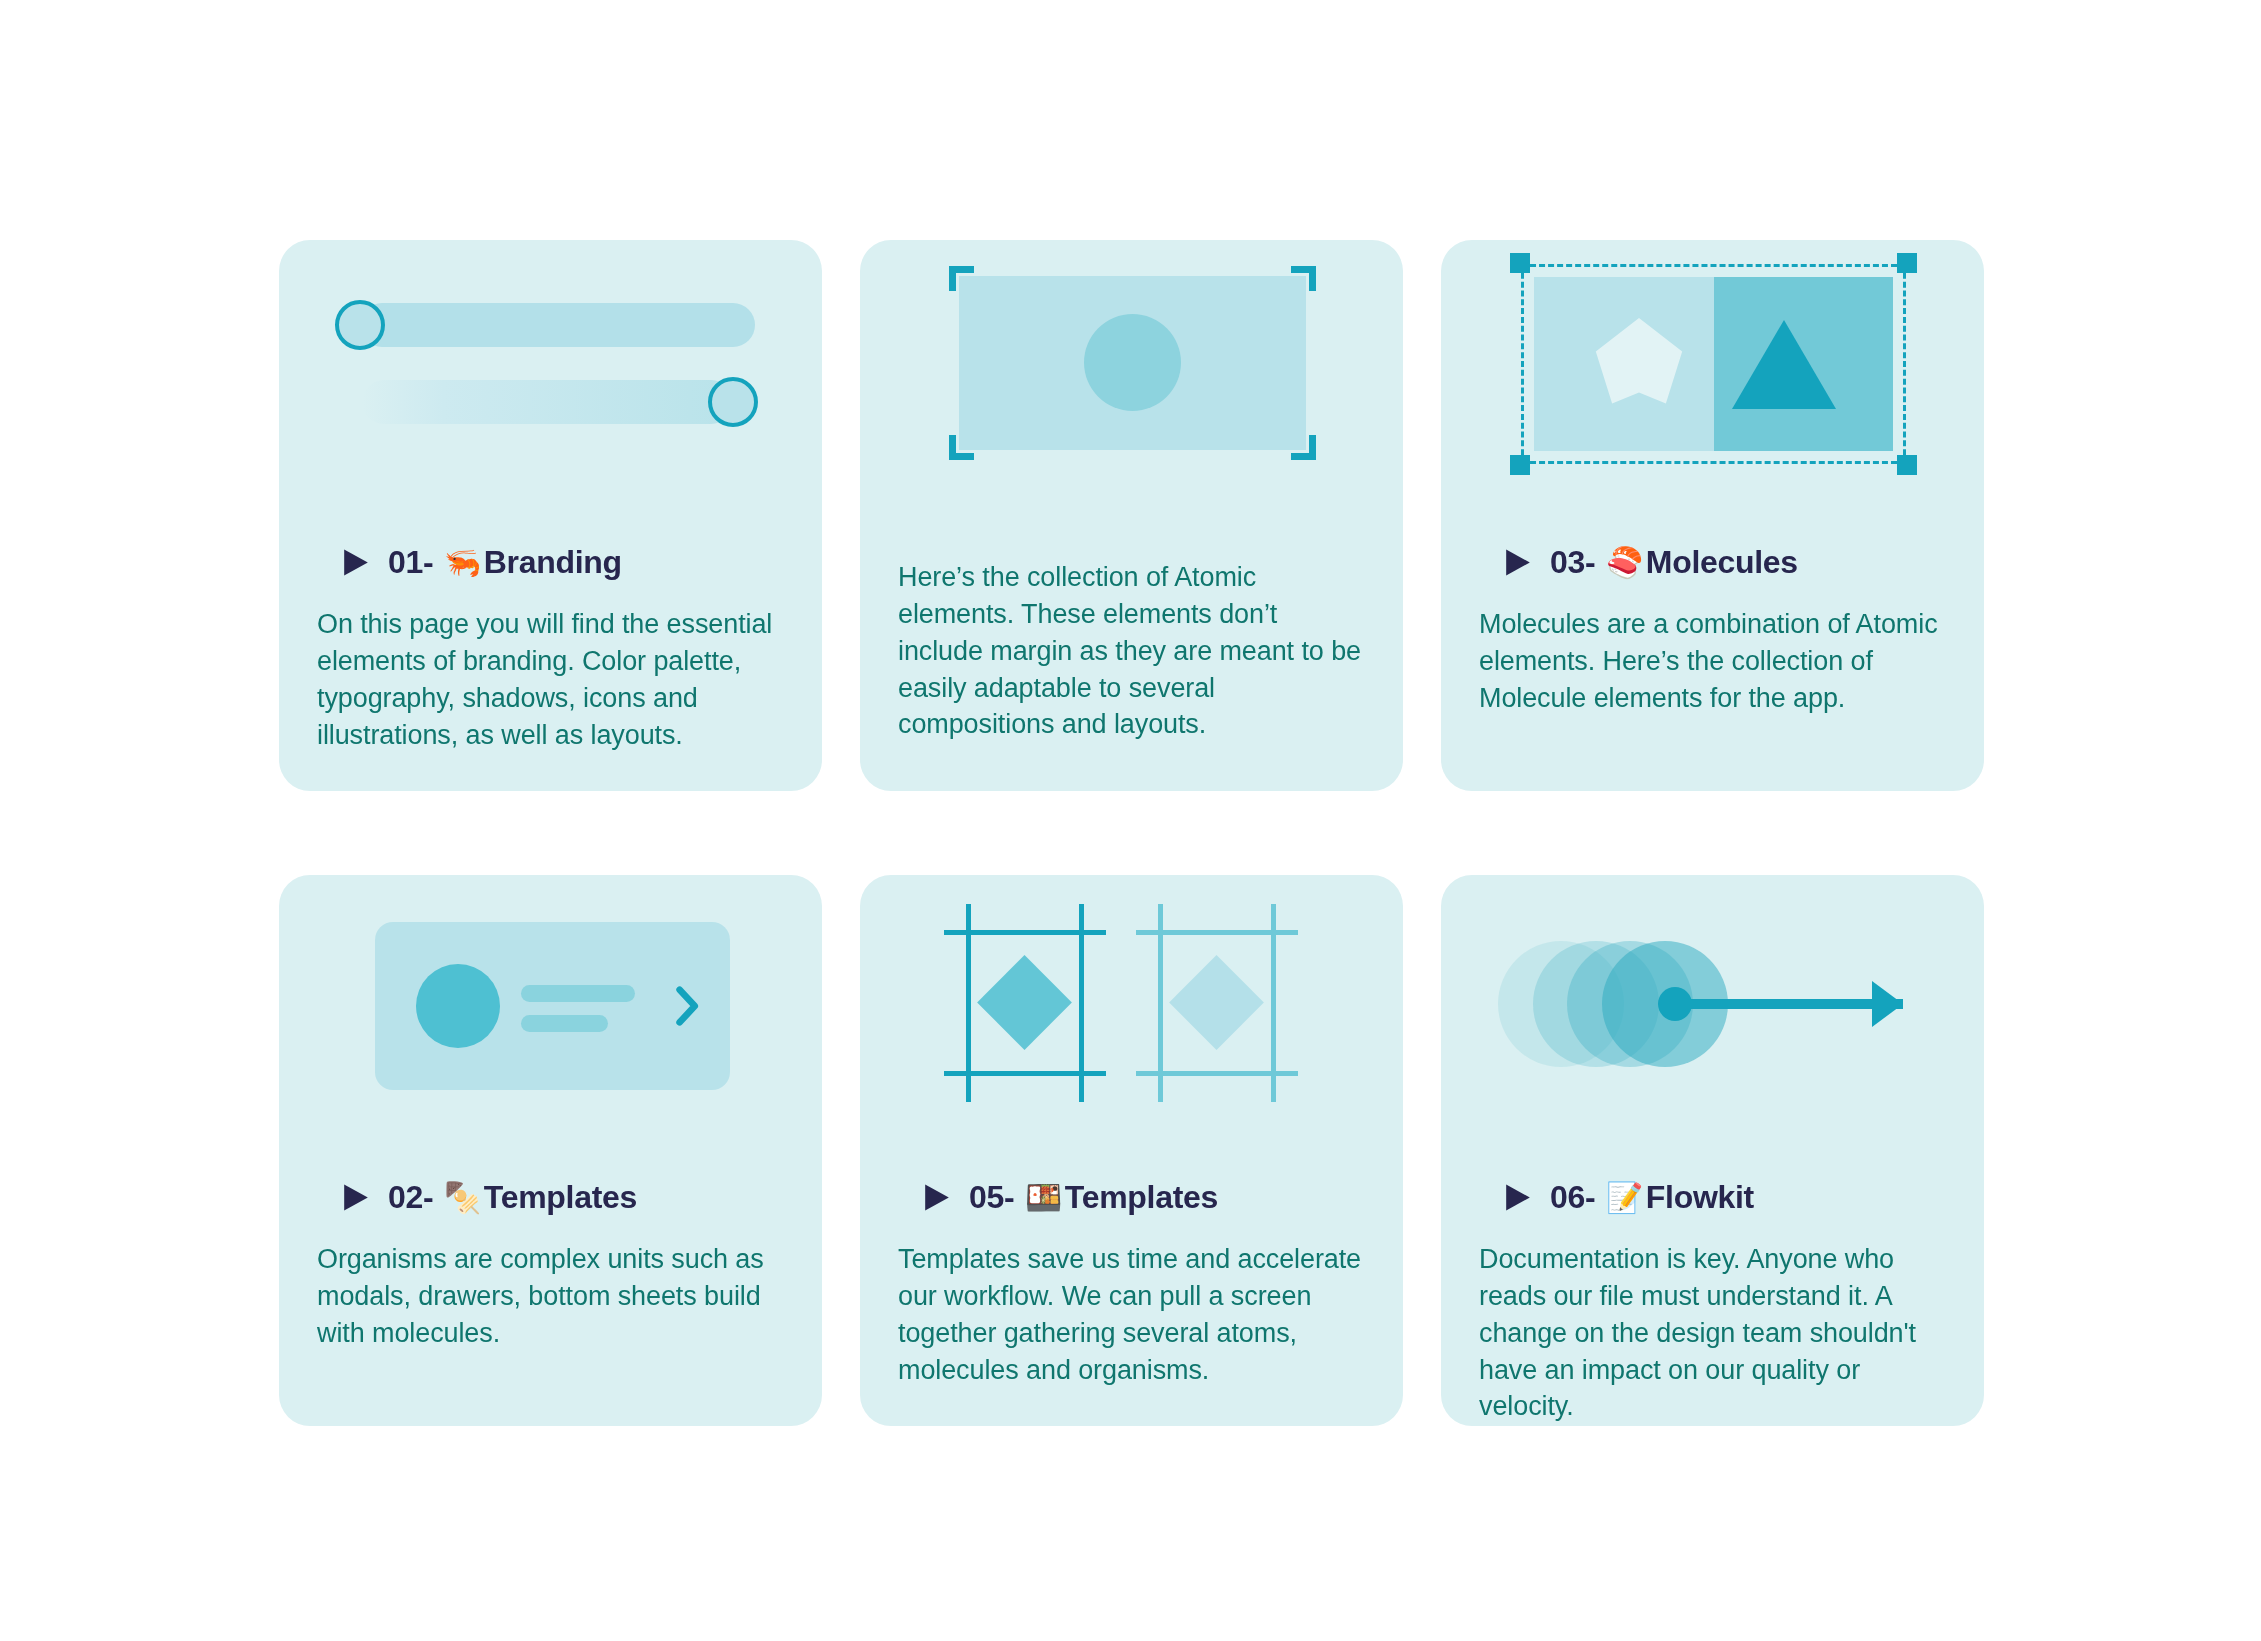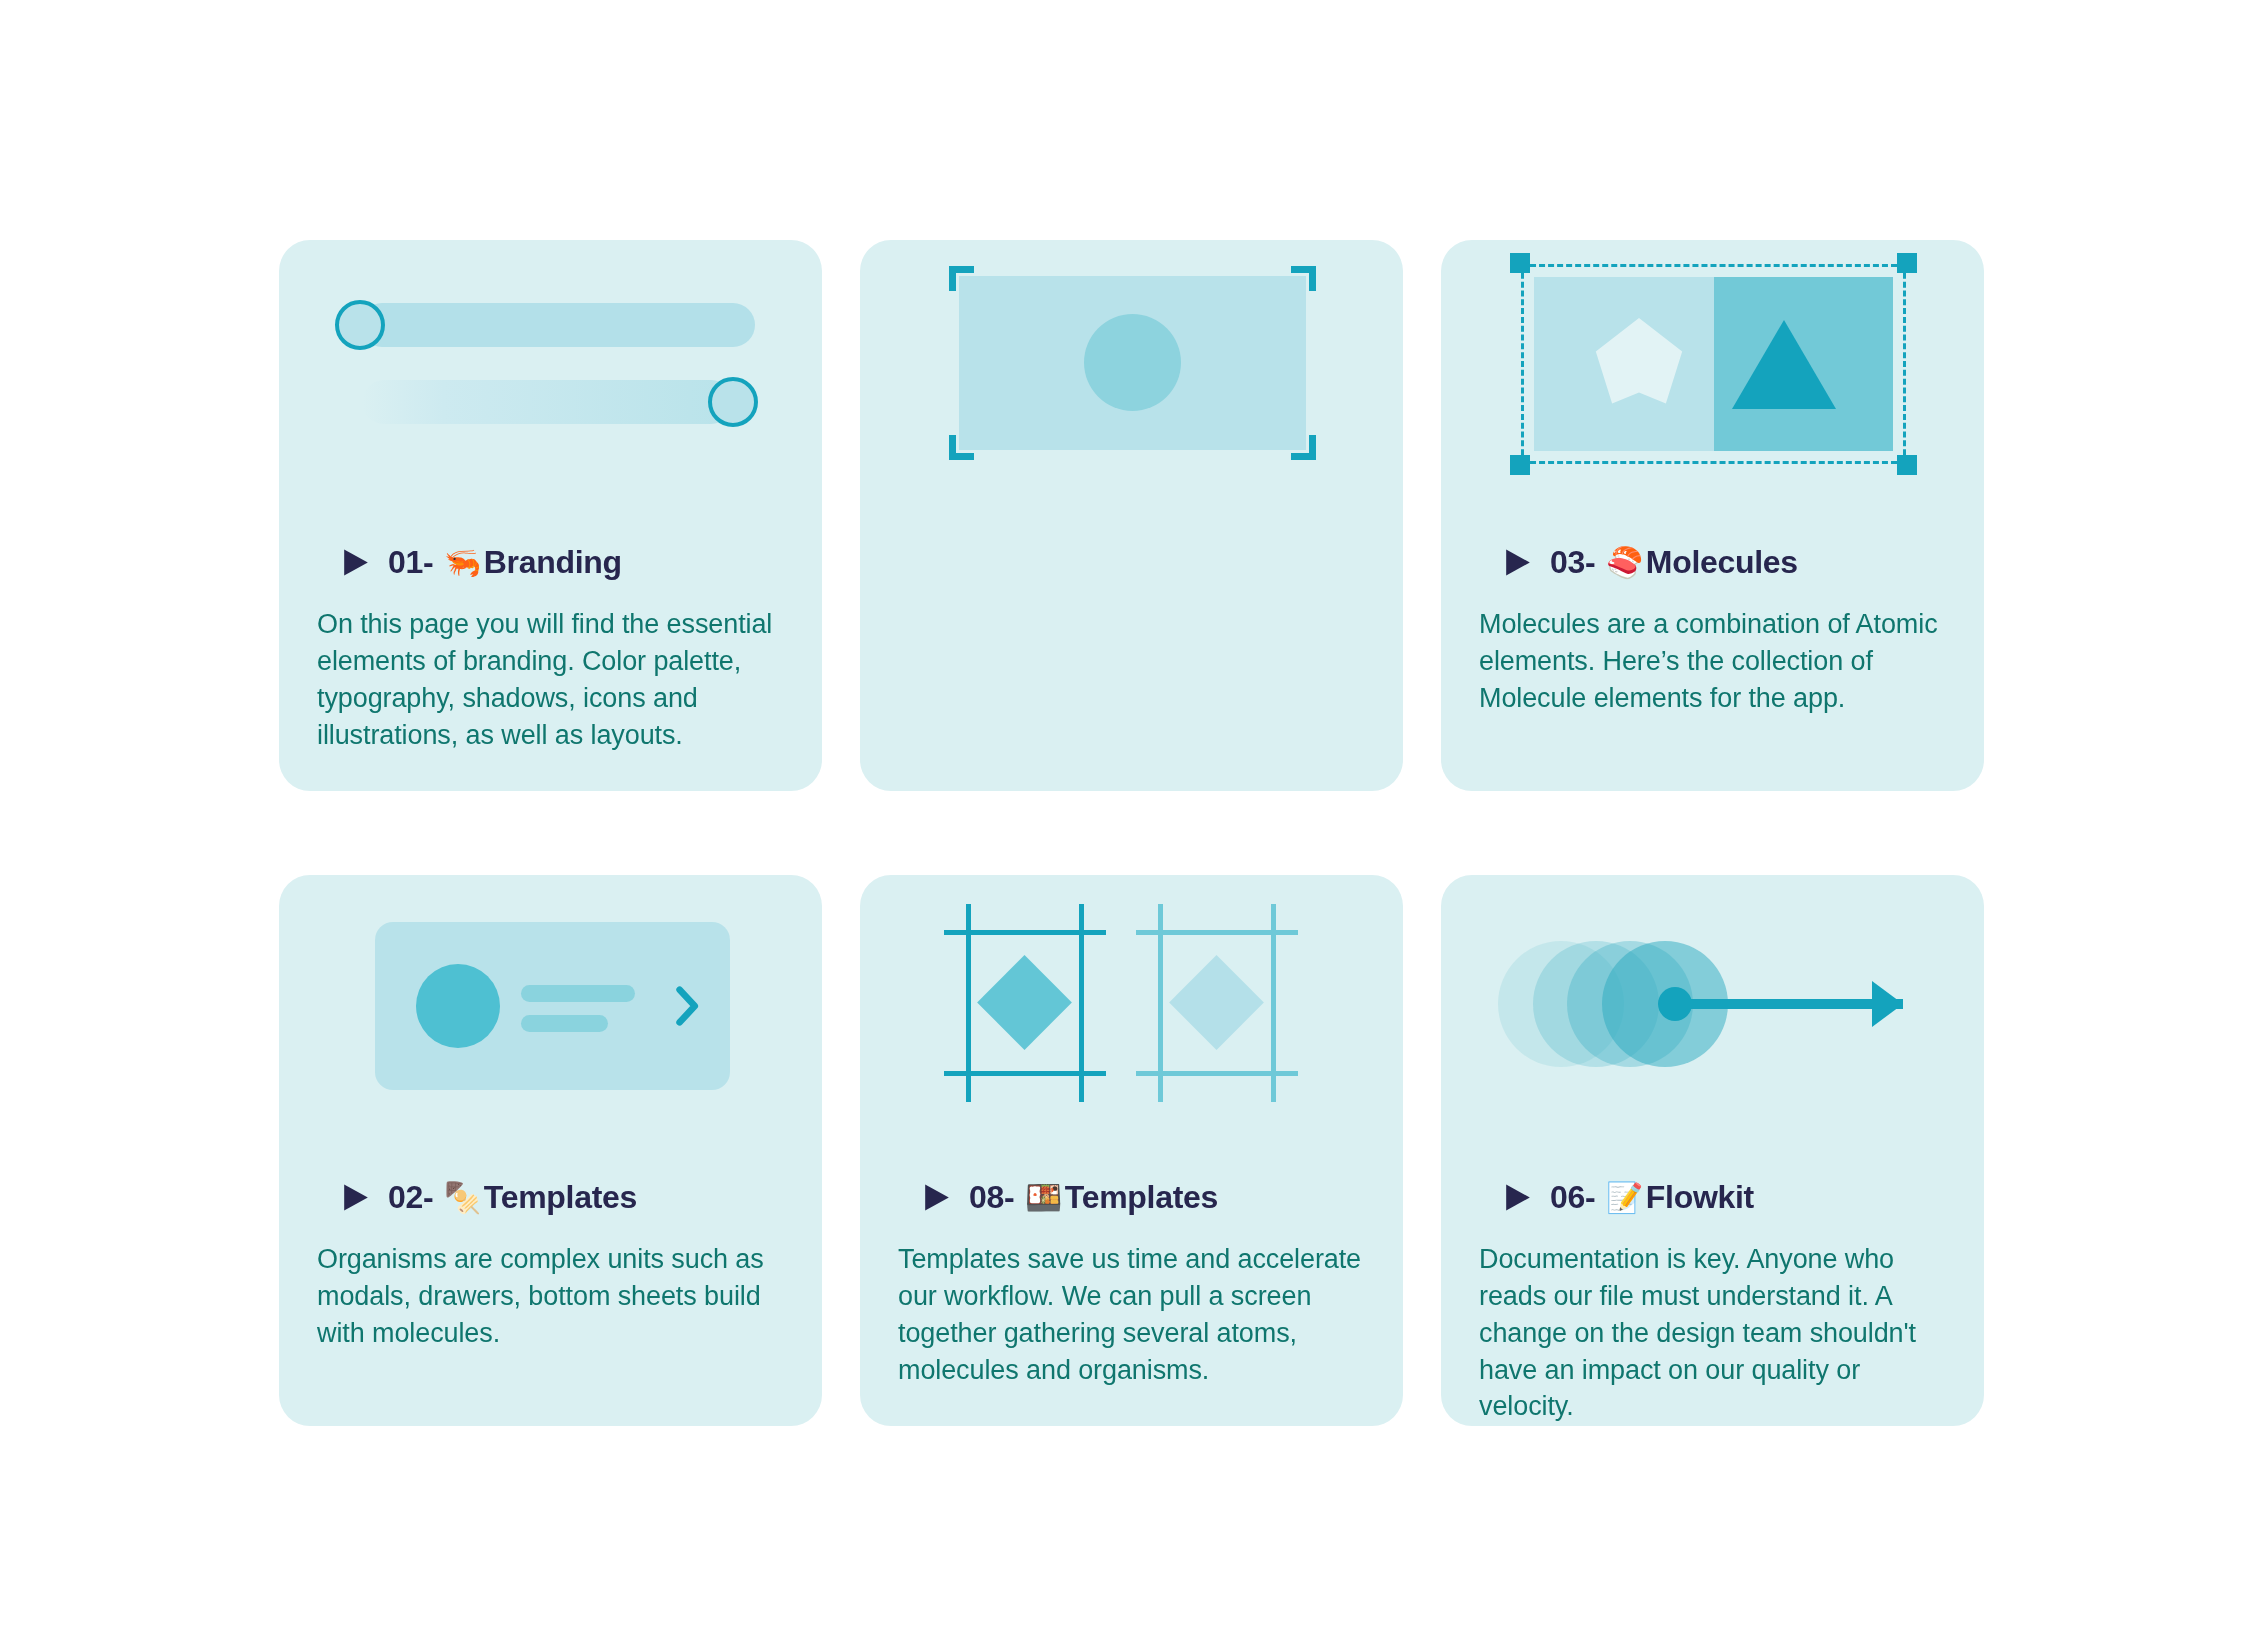--- a/index.html
+++ b/index.html
@@ -293,20 +293,21 @@
         <div class="art2">
           <div class="art2-rect"></div>
           <div class="art2-circle"></div>
           <div class="bracket tl"></div>
           <div class="bracket tr"></div>
           <div class="bracket bl"></div>
           <div class="bracket br"></div>
         </div>
       </div>
       <div class="card-body">
+        <p class="desc">Here’s the collection of Atomic elements. These elements don’t include margin as they are meant to be easily adaptable to several compositions and layouts.</p>
       </div>
     </div>
 
     <div class="card">
       <div class="illus">
         <div class="art3">
           <div class="art3-dashed"></div>
           <div class="art3-left">
             <div class="shape-star"></div>
           </div>
@@ -376,21 +377,21 @@
             <div class="diamond"></div>
           </div>
         </div>
       </div>
       <div class="card-body">
         <div class="title-row">
           <svg class="play-icon" viewBox="0 0 44 48">
             <path d="M2 2 L42 24 L2 46 Z" fill="#27264e"></path>
           </svg>
           <div class="title-text">
-            <span>08-</span>
+            <span>05-</span>
             <span class="title-emoji">🍱</span><span>Templates</span>
           </div>
         </div>
         <p class="desc">Templates save us time and accelerate our workflow. We can pull a screen together gathering several atoms, molecules and organisms.</p>
       </div>
     </div>
 
     <div class="card">
       <div class="illus">
         <div class="art6">

